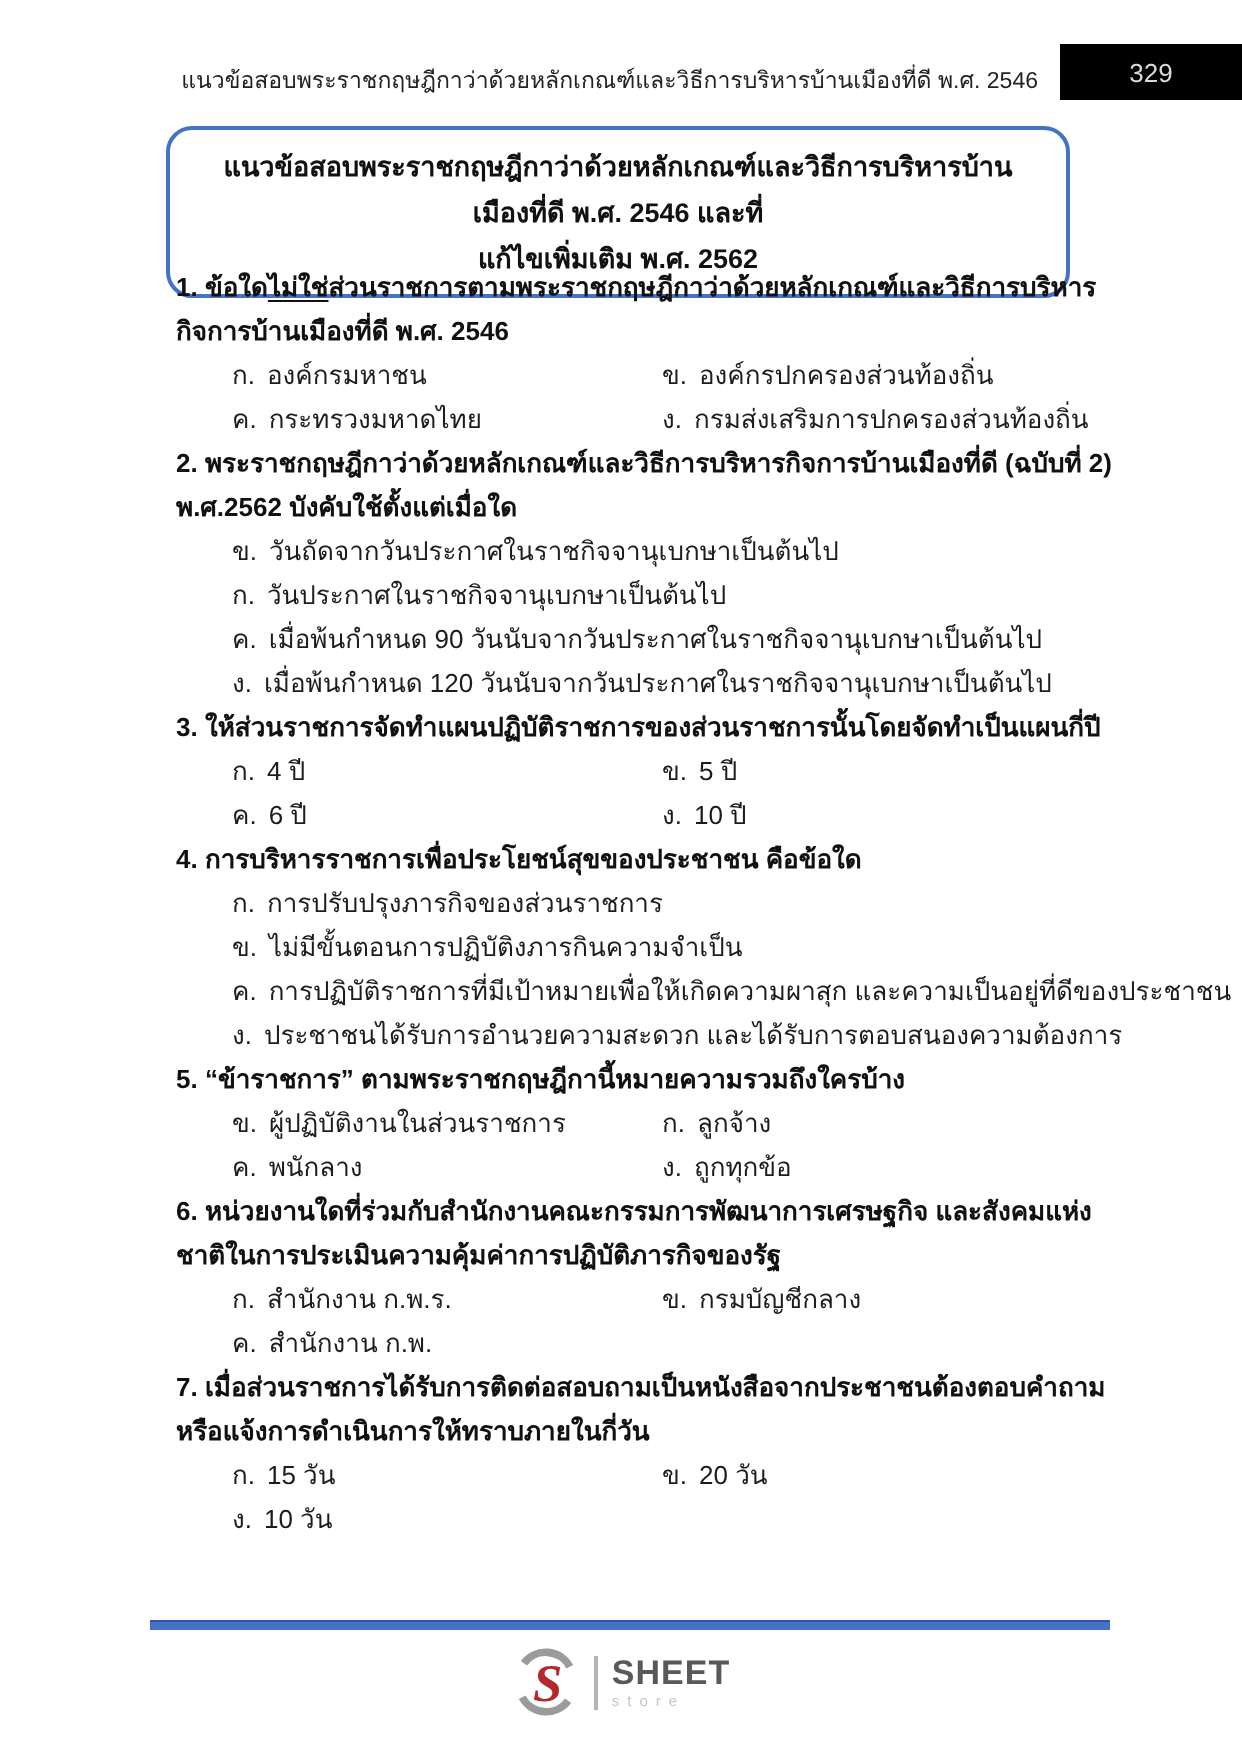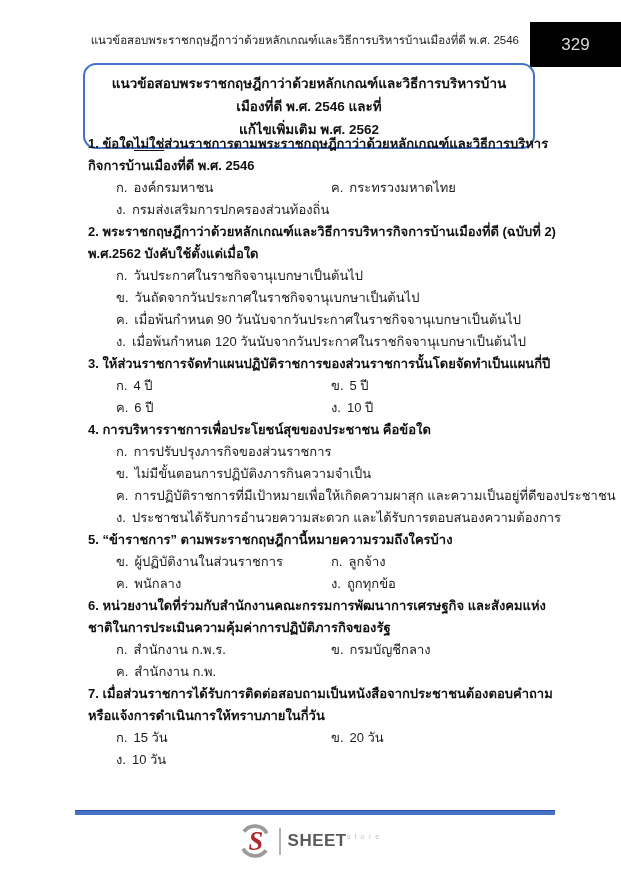--- a/index.html
+++ b/index.html
@@ -18,23 +18,23 @@
     overflow:hidden;
     padding-left:38px;
   }
   
   .header-title{
     position:absolute;top:31px;right:102px;
     font-size:11.5px;color:#222;white-space:nowrap;
   }
   .page-number-box{
     position:absolute;top:22px;right:0;
-    width:91px;height:45px;
+    width:91px;height:28px;
     background:var(--pagenum-bg);
-    color:#d9d9d9;font-size:17px;
+    color:#d9d9d9;font-size:13px;
     display:flex;align-items:center;justify-content:center;
   }
   
   .title-box{
     position:absolute;top:63px;left:83px;width:452px;
     border:2.5px solid var(--accent);
     border-radius:13px;
     background:#fff;
     padding:7px 14px 6px 14px;
     text-align:center;
@@ -61,21 +61,21 @@
     position:absolute;top:824px;left:0;width:100%;
     display:flex;align-items:center;justify-content:center;gap:7px;
   }
   .arc{fill:none;stroke:#9b9b9b;stroke-width:4.5px;}
   .s-letter{
     font-size:31px;font-weight:bold;font-style:italic;
     fill:var(--logo-red);text-anchor:middle;
     font-family:"Liberation Serif","DejaVu Serif",serif;
   }
   .logo-divider{width:2px;height:27px;background:#b5b5b5;}
-  .logo-words{display:flex;flex-direction:row;align-items:flex-start;}
+  .logo-words{display:flex;flex-direction:column;align-items:flex-start;}
   .logo-main{
     font-size:17px;font-weight:bold;color:#58595b;letter-spacing:0.5px;line-height:18px;
   }
   .logo-sub{
     font-size:7.5px;color:#c6c6c6;letter-spacing:4px;line-height:9px;
   }
 </style>
 </head>
 <body>
 
@@ -88,30 +88,31 @@
     <div>แนวข้อสอบพระราชกฤษฎีกาว่าด้วยหลักเกณฑ์และวิธีการบริหารบ้านเมืองที่ดี พ.ศ. 2546 และที่</div>
     <div>แก้ไขเพิ่มเติม พ.ศ. 2562</div>
   </div>
 
   <div class="content">
 
     <div class="question">
       <div class="q-text"><span>1.</span> <span>ข้อใด</span><span class="underline">ไม่ใช่</span><span>ส่วนราชการตามพระราชกฤษฎีกาว่าด้วยหลักเกณฑ์และวิธีการบริหารกิจการบ้านเมืองที่ดี พ.ศ. 2546</span></div>
       <div class="opts grid">
         <div class="opt"><span class="opt-label">ก.</span><span class="opt-text">องค์กรมหาชน</span></div>
+        <div class="opt"><span class="opt-label">ข.</span><span class="opt-text">องค์กรปกครองส่วนท้องถิ่น</span></div>
         <div class="opt"><span class="opt-label">ค.</span><span class="opt-text">กระทรวงมหาดไทย</span></div>
         <div class="opt"><span class="opt-label">ง.</span><span class="opt-text">กรมส่งเสริมการปกครองส่วนท้องถิ่น</span></div>
       </div>
     </div>
 
     <div class="question">
       <div class="q-text"><span>2.</span> <span>พระราชกฤษฎีกาว่าด้วยหลักเกณฑ์และวิธีการบริหารกิจการบ้านเมืองที่ดี (ฉบับที่ 2) พ.ศ.2562 บังคับใช้ตั้งแต่เมื่อใด</span></div>
       <div class="opts">
+        <div class="opt"><span class="opt-label">ข.</span><span class="opt-text">วันถัดจากวันประกาศในราชกิจจานุเบกษาเป็นต้นไป</span></div>
         <div class="opt"><span class="opt-label">ก.</span><span class="opt-text">วันประกาศในราชกิจจานุเบกษาเป็นต้นไป</span></div>
-        <div class="opt"><span class="opt-label">ข.</span><span class="opt-text">วันถัดจากวันประกาศในราชกิจจานุเบกษาเป็นต้นไป</span></div>
         <div class="opt"><span class="opt-label">ค.</span><span class="opt-text">เมื่อพ้นกำหนด 90 วันนับจากวันประกาศในราชกิจจานุเบกษาเป็นต้นไป</span></div>
         <div class="opt"><span class="opt-label">ง.</span><span class="opt-text">เมื่อพ้นกำหนด 120 วันนับจากวันประกาศในราชกิจจานุเบกษาเป็นต้นไป</span></div>
       </div>
     </div>
 
     <div class="question">
       <div class="q-text"><span>3.</span> <span>ให้ส่วนราชการจัดทำแผนปฏิบัติราชการของส่วนราชการนั้นโดยจัดทำเป็นแผนกี่ปี</span></div>
       <div class="opts grid">
         <div class="opt"><span class="opt-label">ก.</span><span class="opt-text">4 ปี</span></div>
         <div class="opt"><span class="opt-label">ข.</span><span class="opt-text">5 ปี</span></div>

